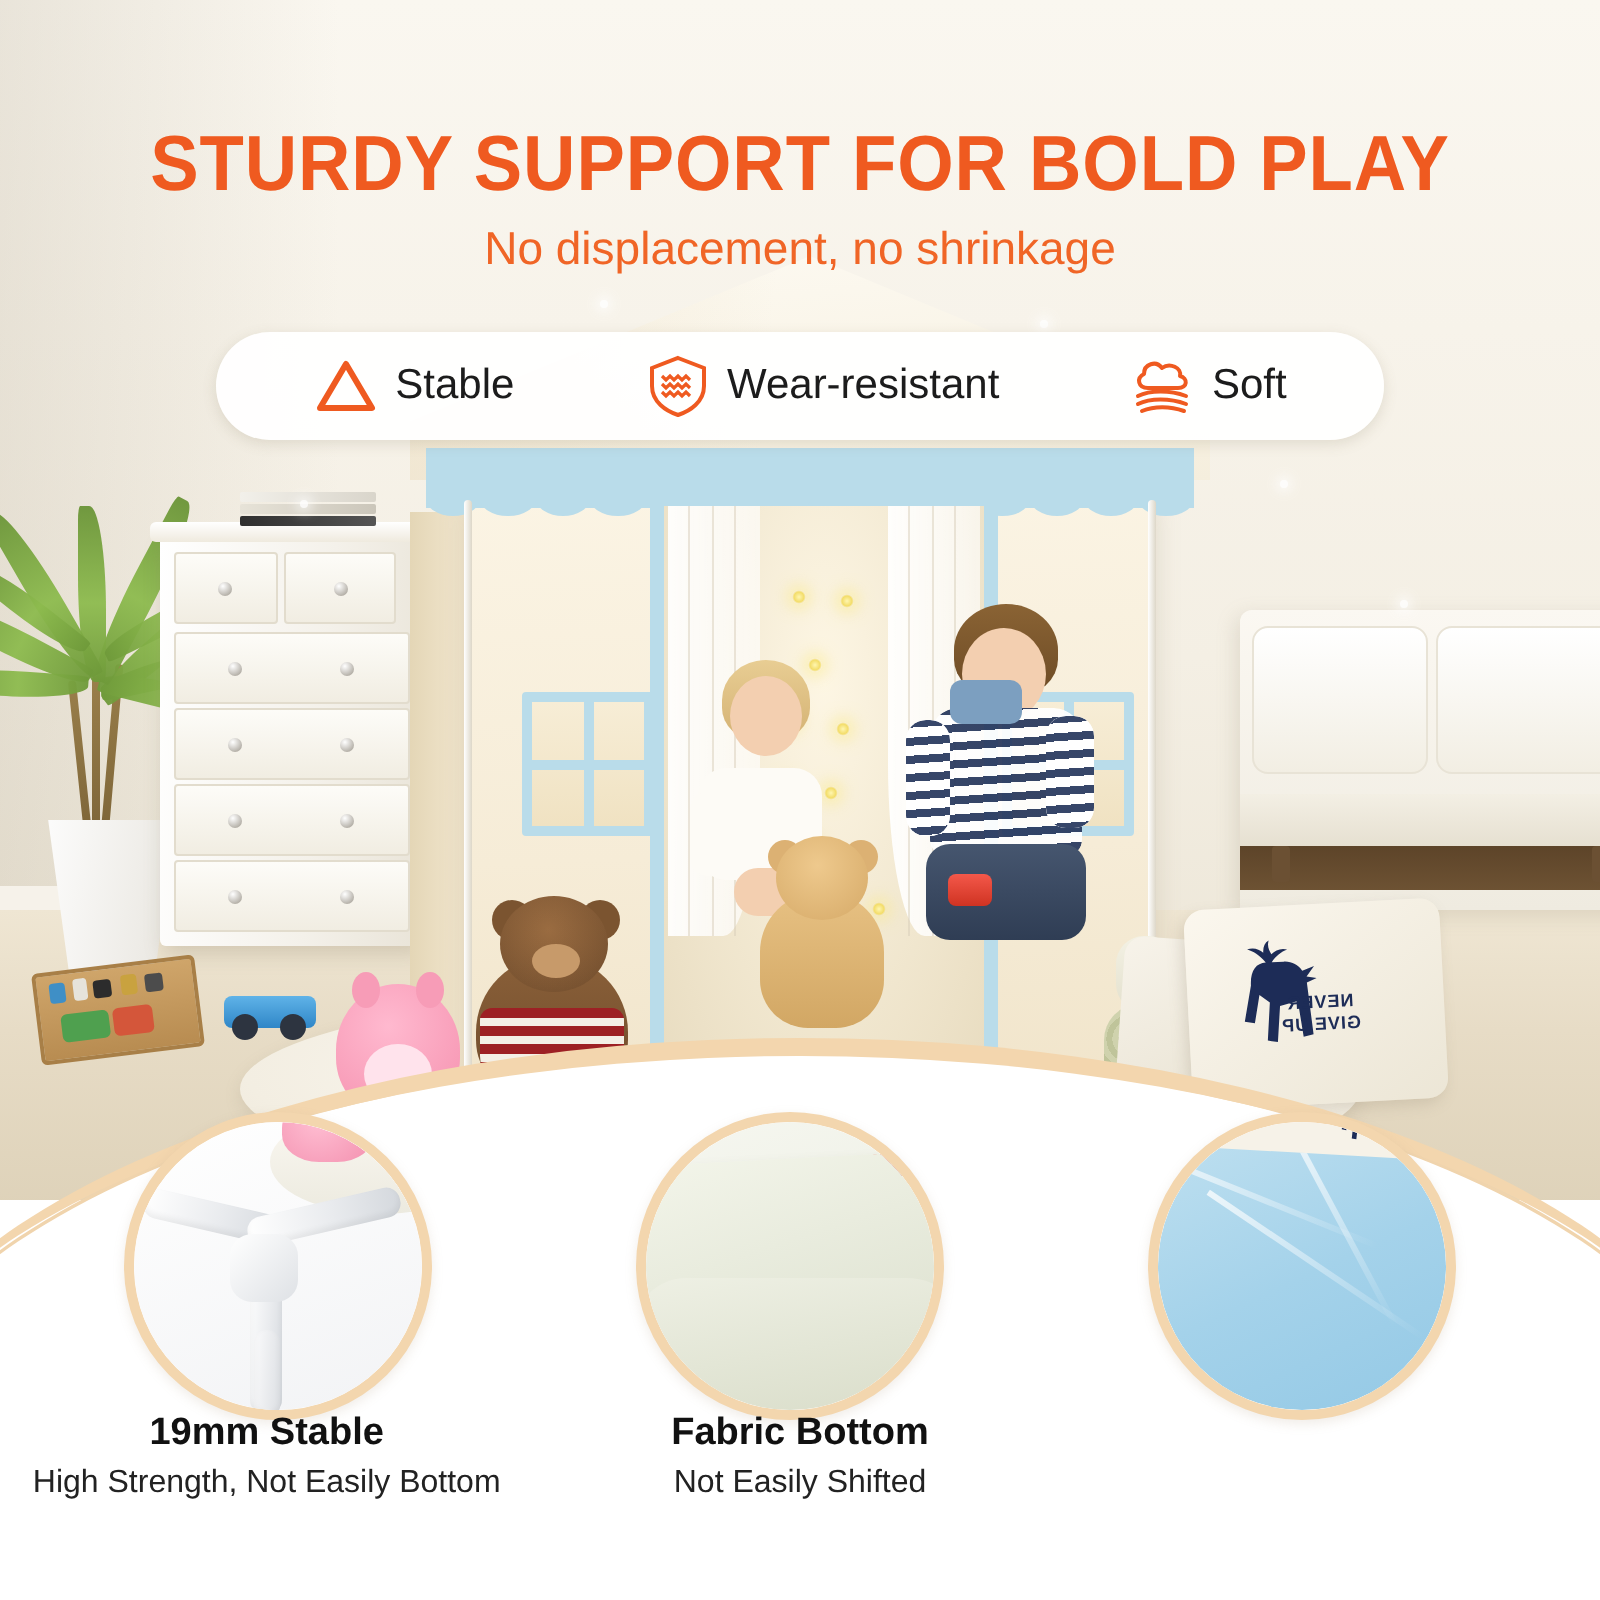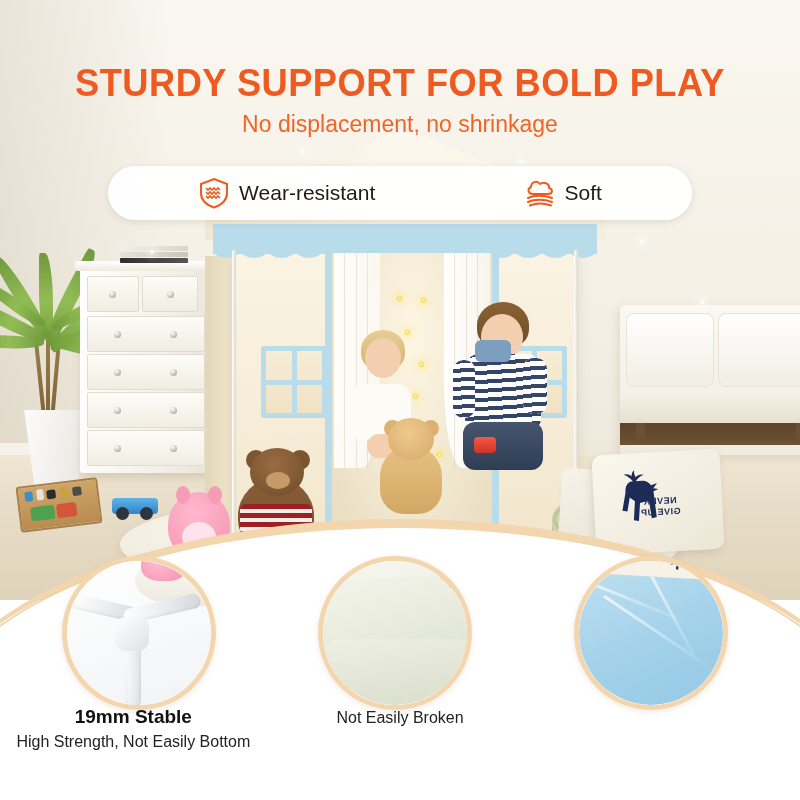--- a/index.html
+++ b/index.html
@@ -523,20 +523,26 @@
       </div>
     </div>
   </div>
 
   <div class="headline">STURDY SUPPORT FOR BOLD PLAY</div>
   <div class="subhead">No displacement, no shrinkage</div>
 
   <div class="pillbar">
     <div class="pill-item">
       <svg class="pill-ico" viewBox="0 0 32 32">
+        <path d="M16 5 L29 27 H3 Z" fill="none" stroke="#ef5a20" stroke-width="3" stroke-linejoin="round"></path>
+      </svg>
+      <span class="pill-label">Stable</span>
+    </div>
+    <div class="pill-item">
+      <svg class="pill-ico" viewBox="0 0 32 32">
         <path d="M16 2 L29 7 V16 C29 24 22 28.5 16 30.5 C10 28.5 3 24 3 16 V7 Z" fill="none" stroke="#ef5a20" stroke-width="2"></path>
         <path d="M8 11 l2 2 2-2 2 2 2-2 2 2 2-2 2 2" fill="none" stroke="#ef5a20" stroke-width="1.6"></path>
         <path d="M8 15 l2 2 2-2 2 2 2-2 2 2 2-2 2 2" fill="none" stroke="#ef5a20" stroke-width="1.6"></path>
         <path d="M8 19 l2 2 2-2 2 2 2-2 2 2 2-2 2 2" fill="none" stroke="#ef5a20" stroke-width="1.6"></path>
       </svg>
       <span class="pill-label">Wear-resistant</span>
     </div>
     <div class="pill-item">
       <svg class="pill-ico" viewBox="0 0 32 32">
         <path d="M9 17 C4 17 3 12 7 10 C7 5 13 3 16 7 C20 4 26 7 25 11 C29 12 29 17 24 17 Z" fill="none" stroke="#ef5a20" stroke-width="2" stroke-linejoin="round"></path>
@@ -547,19 +553,20 @@
       <span class="pill-label">Soft</span>
     </div>
   </div>
 
   <div class="feat-row">
     <div class="feat">
       <div class="feat-title">19mm Stable</div>
       <div class="feat-sub">High Strength, Not Easily Bottom</div>
     </div>
     <div class="feat">
-      <div class="feat-sub">Not Easily Broken</div>
+      <div class="feat-title">Fabric Bottom</div>
+      <div class="feat-sub">Not Easily Shifted</div>
     </div>
     <div class="feat">
     </div>
   </div>
 
 </div>
 
 </body></html>

